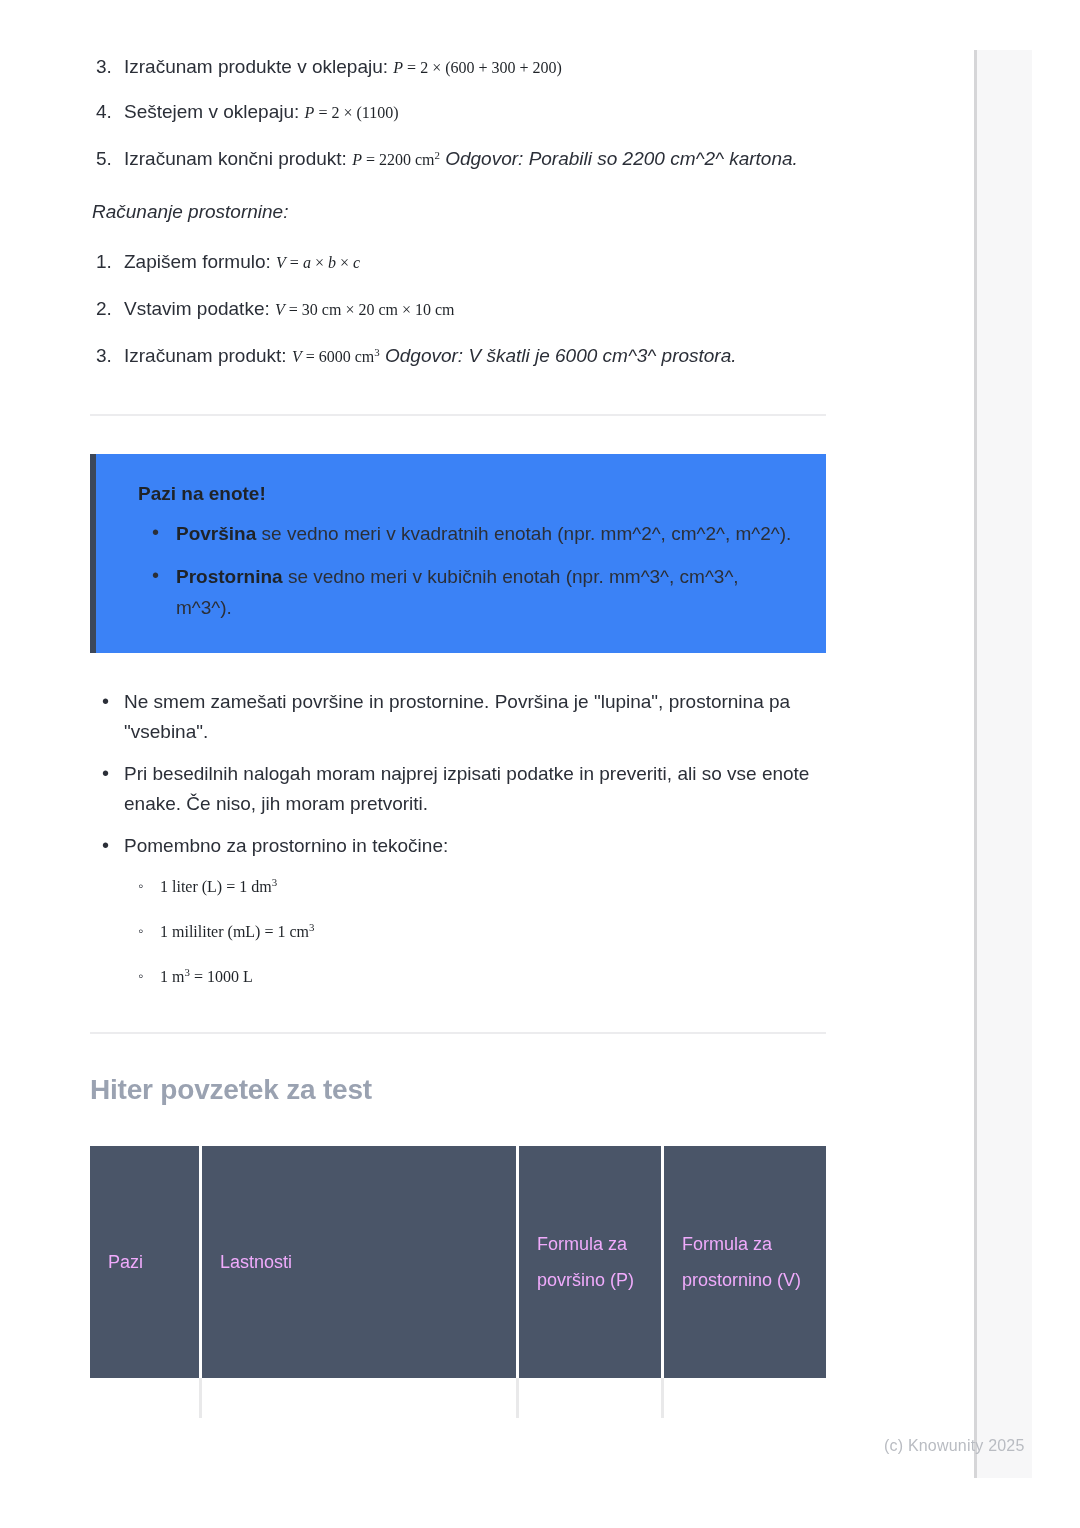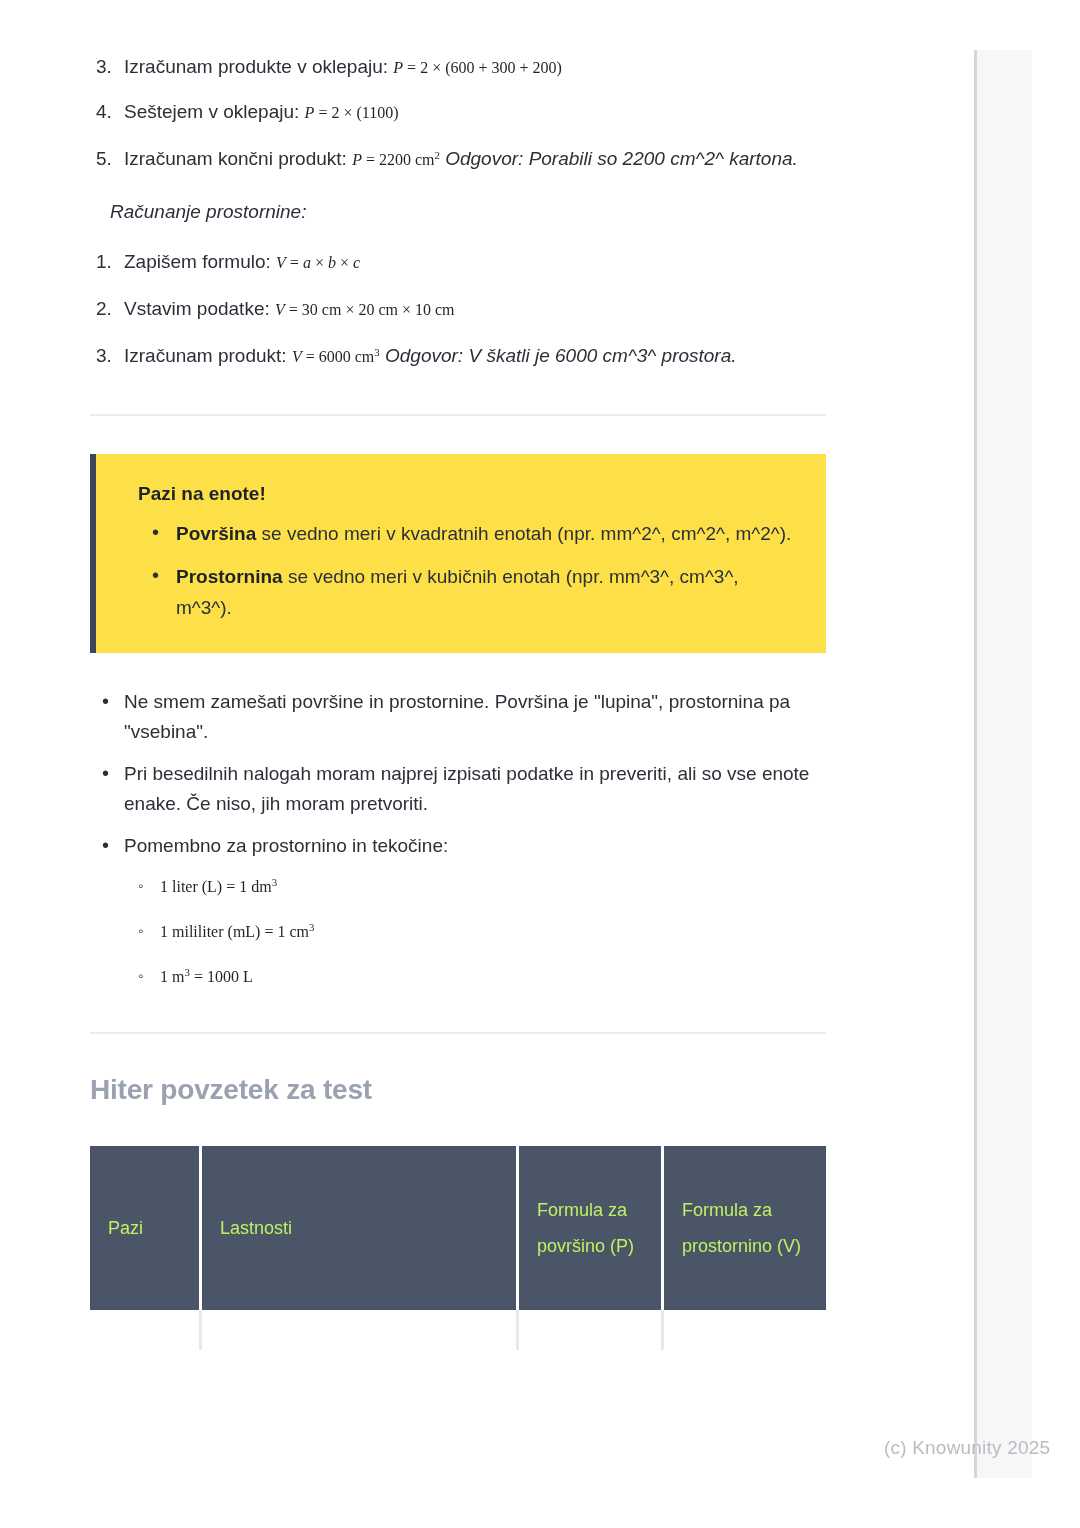--- a/index.html
+++ b/index.html
@@ -21,21 +21,21 @@
     position: absolute;
     left: 974px; top: 50px;
     width: 58px; height: 1428px;
     background: #f7f7f8;
     border-left: 3px solid #d6d6d8;
   }
 
   .watermark {
     position: absolute;
     left: 884px; top: 1437px;
-    font-size: 19px;
+    font-size: 16px;
     color: #b9bcc2;
     letter-spacing: .2px;
     white-space: nowrap;
     z-index: 5;
   }
 
   .content {
     position: absolute;
     left: 90px; top: 0;
     width: 740px;
@@ -71,21 +71,21 @@
     font-size: 15px;
     color: #2b2f38;
   }
 
   .em { font-style: italic; }
   .para-em {
     font-size: 19px;
     line-height: 30px;
     font-style: italic;
     color: #2b2f38;
-    margin: 22px 0 20px 20px;
+    margin: 22px 0 20px 2px;
   }
 
   
   .mth {
     font-family: "Liberation Serif", "DejaVu Serif", serif;
     font-size: 16px;
     color: #1f2328;
     white-space: nowrap;
   }
   .mth i { font-style: italic; }
@@ -109,21 +109,21 @@
   .h2 {
     font-size: 28px;
     font-weight: bold;
     color: #9aa2b1;
     letter-spacing: -0.2px;
     margin: 0;
   }
 
   
   .callout {
-    background: #fde047;
+    background: #3b82f6;
     border-left: 6px solid #3c4759;
     width: 736px;
     padding: 26px 30px 30px 42px;
   }
   .callout .title {
     font-size: 19px;
     font-weight: bold;
     color: #1f2328;
     line-height: 28px;
     margin-bottom: 10px;
@@ -147,29 +147,29 @@
   
   .tbl-wrap { width: 736px; }
   table.sum {
     border-collapse: separate;
     border-spacing: 0;
     width: 736px;
     table-layout: fixed;
   }
   table.sum th {
     background: #4a5568;
-    color: #bef264;
+    color: #f0abfc;
     font-size: 18px;
     font-weight: normal;
     line-height: 36px;
     text-align: left;
     vertical-align: middle;
     padding: 14px 18px;
     border-right: 3px solid #ffffff;
-    height: 164px;
+    height: 232px;
   }
   table.sum th:last-child { border-right: 0; }
   table.sum td {
     border-right: 3px solid #e9e9ea;
     border-bottom: 0;
     height: 40px;
     background: #ffffff;
   }
   table.sum td:first-child { border-left: 0; }
   table.sum td:last-child { border-right: 0; }

